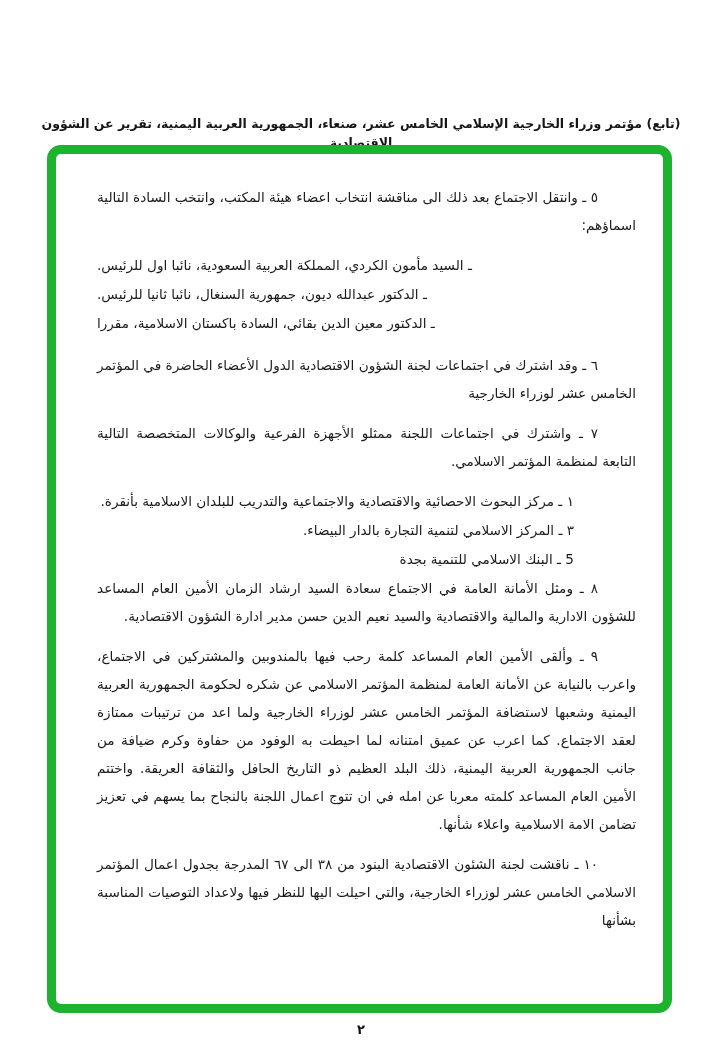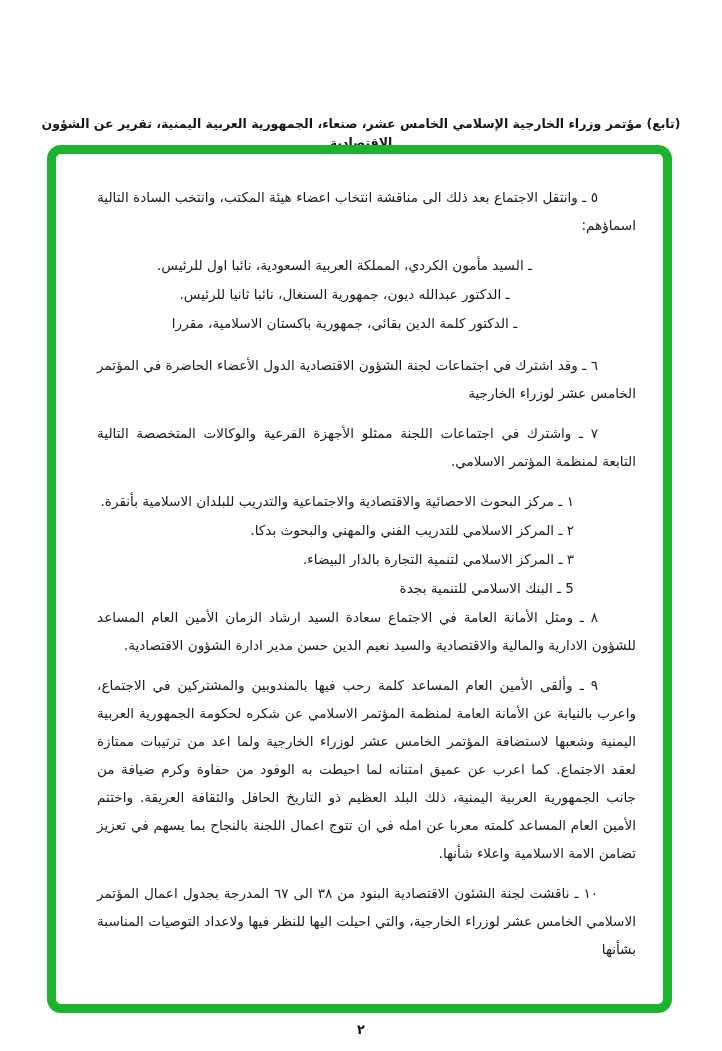--- a/index.html
+++ b/index.html
@@ -50,21 +50,21 @@
     font-size: 13.6px;
     line-height: 28px;
     color: #1b1b1b;
   }
   .content p.para {
     text-indent: 38px;
     margin-bottom: 12px;
   }
   .content p.dash {
     margin: 0 44px 1px 0;
-    text-align: center;
+    text-align: left;
   }
   .content p.dash-last { margin-bottom: 14px; }
   .content p.num {
     margin: 0 62px 1px 0;
     text-align: right;
   }
   .content p.num-last { margin-bottom: 14px; }
   .page-number {
     position: absolute;
     left: 0; right: 0;
@@ -82,25 +82,24 @@
   <div class="title">(تابع) مؤتمر وزراء الخارجية الإسلامي الخامس عشر، صنعاء، الجمهورية العربية اليمنية، تقرير عن الشؤون الاقتصادية</div>
   <div class="source">المصدر: 'منظمة المؤتمر الإسلامي، جدة'</div>
 </div>
 
 <div class="frame"></div>
 
 <div class="content">
   <p class="para">٥ ـ وانتقل الاجتماع بعد ذلك الى مناقشة انتخاب اعضاء هيئة المكتب، وانتخب السادة التالية اسماؤهم:</p>
   <p class="dash">ـ السيد مأمون الكردي، المملكة العربية السعودية، نائبا اول للرئيس.</p>
   <p class="dash">ـ الدكتور عبدالله ديون، جمهورية السنغال، نائبا ثانيا للرئيس.</p>
-  <p class="dash dash-last">ـ الدكتور كلمة الدين بقائي، جمهورية باكستان الاسلامية، مقررا</p>
+  <p class="dash dash-last">ـ الدكتور معين الدين بقائي، السادة باكستان الاسلامية، مقررا</p>
   <p class="para">٦ ـ وقد اشترك في اجتماعات لجنة الشؤون الاقتصادية الدول الأعضاء الحاضرة في المؤتمر الخامس عشر لوزراء الخارجية</p>
   <p class="para">٧ ـ واشترك في اجتماعات اللجنة ممثلو الأجهزة الفرعية والوكالات المتخصصة التالية التابعة لمنظمة المؤتمر الاسلامي.</p>
   <p class="num">١ ـ مركز البحوث الاحصائية والاقتصادية والاجتماعية والتدريب للبلدان الاسلامية بأنقرة.</p>
-  <p class="num">٢ ـ المركز الاسلامي للتدريب الفني والمهني والبحوث بدكا.</p>
   <p class="num">٣ ـ المركز الاسلامي لتنمية التجارة بالدار البيضاء.</p>
   <p class="num">5 ـ البنك الاسلامي للتنمية بجدة</p>
   <p class="para">٨ ـ ومثل الأمانة العامة في الاجتماع سعادة السيد ارشاد الزمان الأمين العام المساعد للشؤون الادارية والمالية والاقتصادية والسيد نعيم الدين حسن مدير ادارة الشؤون الاقتصادية.</p>
   <p class="para">٩ ـ وألقى الأمين العام المساعد كلمة رحب فيها بالمندوبين والمشتركين في الاجتماع، واعرب بالنيابة عن الأمانة العامة لمنظمة المؤتمر الاسلامي عن شكره لحكومة الجمهورية العربية اليمنية وشعبها لاستضافة المؤتمر الخامس عشر لوزراء الخارجية ولما اعد من ترتيبات ممتازة لعقد الاجتماع. كما اعرب عن عميق امتنانه لما احيطت به الوفود من حفاوة وكرم ضيافة من جانب الجمهورية العربية اليمنية، ذلك البلد العظيم ذو التاريخ الحافل والثقافة العريقة. واختتم الأمين العام المساعد كلمته معربا عن امله في ان تتوج اعمال اللجنة بالنجاح بما يسهم في تعزيز تضامن الامة الاسلامية واعلاء شأنها.</p>
   <p class="para">١٠ ـ ناقشت لجنة الشئون الاقتصادية البنود من ٣٨ الى ٦٧ المدرجة بجدول اعمال المؤتمر الاسلامي الخامس عشر لوزراء الخارجية، والتي احيلت اليها للنظر فيها ولاعداد التوصيات المناسبة بشأنها</p>
 </div>
 
 <div class="page-number">٢</div>
 
 </body></html>

